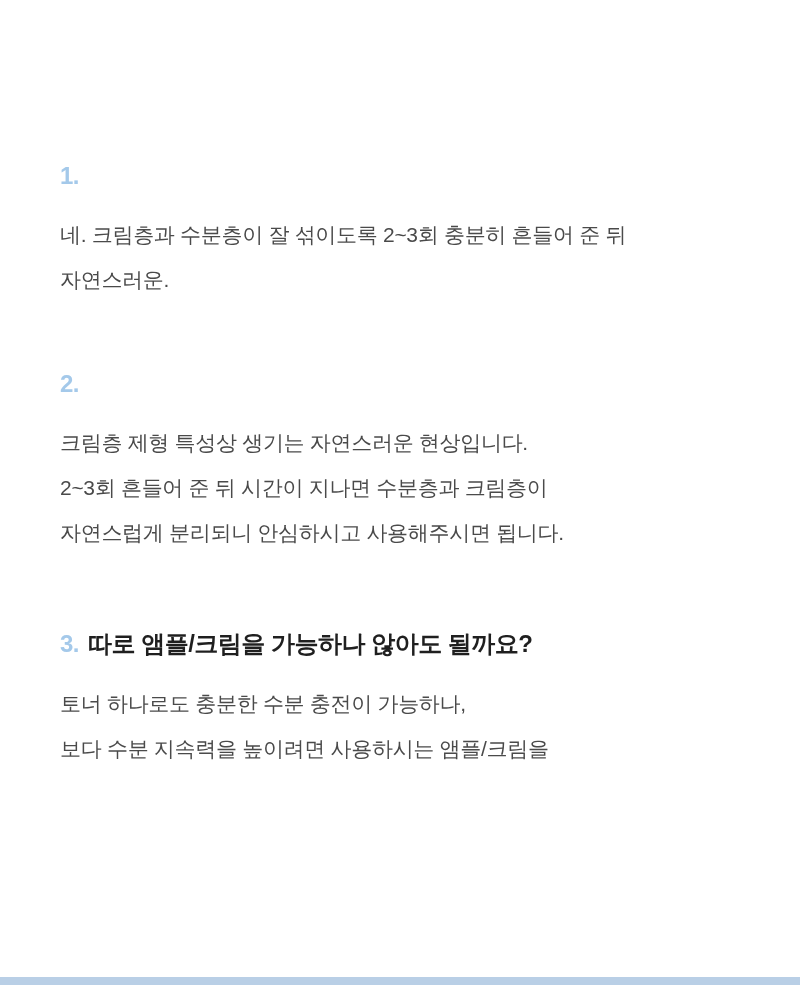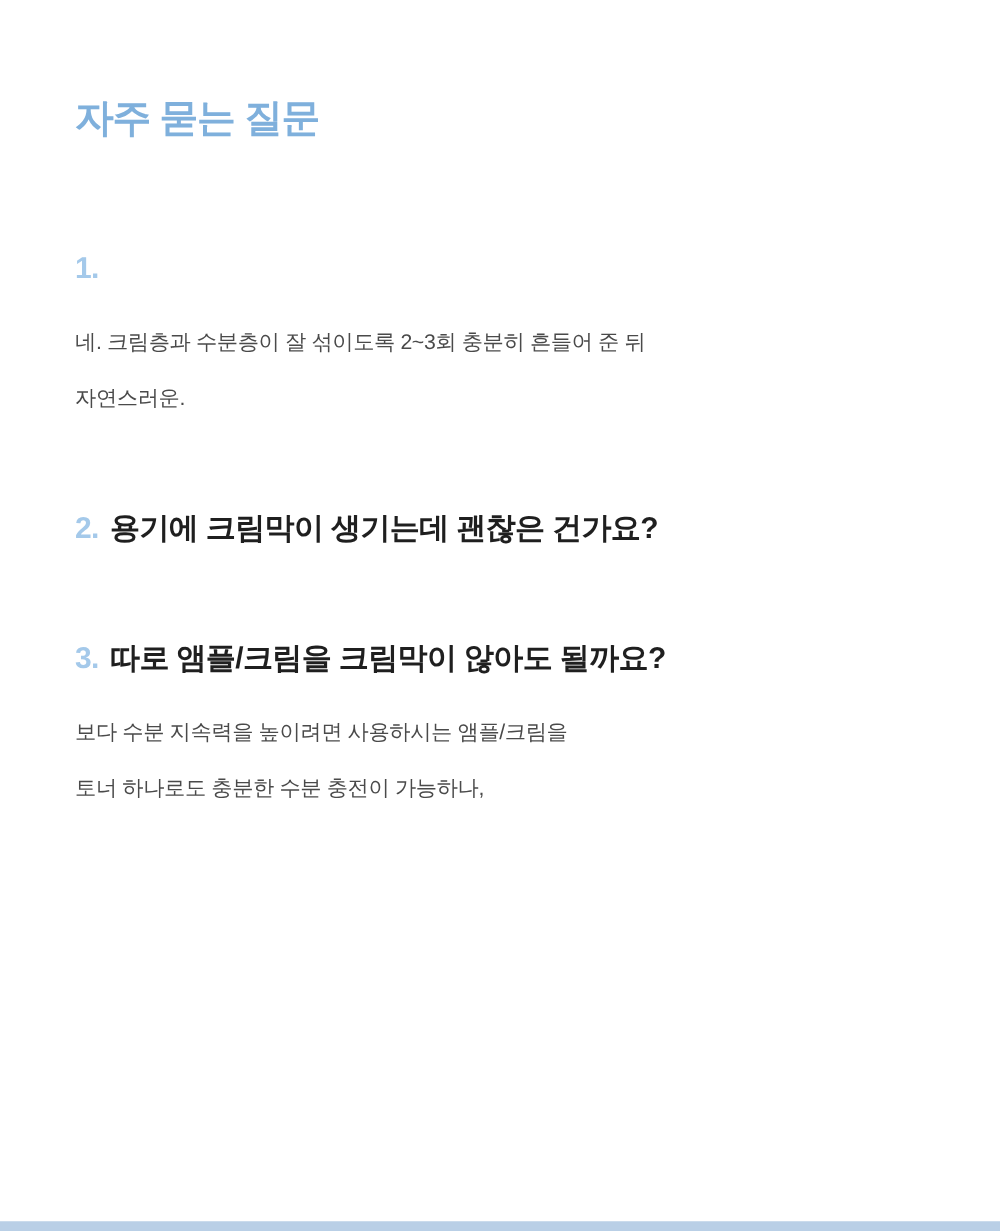--- a/index.html
+++ b/index.html
@@ -44,21 +44,21 @@
   .faq-item .q-number {
     color: var(--number);
     margin-right: 9px;
     font-weight: 700;
   }
   .faq-item .q-text {
     color: var(--question);
   }
   .faq-item .answer {
     margin-top: 21px;
-    font-size: 17px;
+    font-size: 21px;
     letter-spacing: -0.3px;
     color: var(--answer);
     line-height: 45px;
   }
   .item-1 .question-row { margin-top: 84px; }
   .item-2 .question-row { margin-top: 66px; }
   .item-3 .question-row { margin-top: 73px; }
   .bottom-bar {
     position: absolute;
     left: 0;
@@ -67,46 +67,49 @@
     height: 8px;
     background: var(--bar);
   }
 </style>
 </head>
 <body>
 
 <div class="page">
   <div class="content">
 
-    <h1 class="page-title">자주 묻는 질문</h1>
 
     <section class="faq-item item-1">
       <div class="question-row">
         <span class="q-number">1.</span>
       </div>
       <div class="answer">
         <div class="answer-line">네. 크림층과 수분층이 잘 섞이도록 2~3회 충분히 흔들어 준 뒤</div>
         <div class="answer-line">자연스러운.</div>
       </div>
     </section>
 
     <section class="faq-item item-2">
       <div class="question-row">
         <span class="q-number">2.</span>
-        <span class="q-text">용기에 크림막이 생기는데 괜찮은 건가요?</span>
+      </div>
+      <div class="answer">
+        <div class="answer-line">크림층 제형 특성상 생기는 자연스러운 현상입니다.</div>
+        <div class="answer-line">2~3회 흔들어 준 뒤 시간이 지나면 수분층과 크림층이</div>
+        <div class="answer-line">자연스럽게 분리되니 안심하시고 사용해주시면 됩니다.</div>
       </div>
     </section>
 
     <section class="faq-item item-3">
       <div class="question-row">
         <span class="q-number">3.</span>
-        <span class="q-text">따로 앰플/크림을 크림막이 않아도 될까요?</span>
+        <span class="q-text">따로 앰플/크림을 가능하나 않아도 될까요?</span>
       </div>
       <div class="answer">
+        <div class="answer-line">토너 하나로도 충분한 수분 충전이 가능하나,</div>
         <div class="answer-line">보다 수분 지속력을 높이려면 사용하시는 앰플/크림을</div>
-        <div class="answer-line">토너 하나로도 충분한 수분 충전이 가능하나,</div>
       </div>
     </section>
 
   </div>
 
   <div class="bottom-bar"></div>
 </div>
 
 </body></html>

